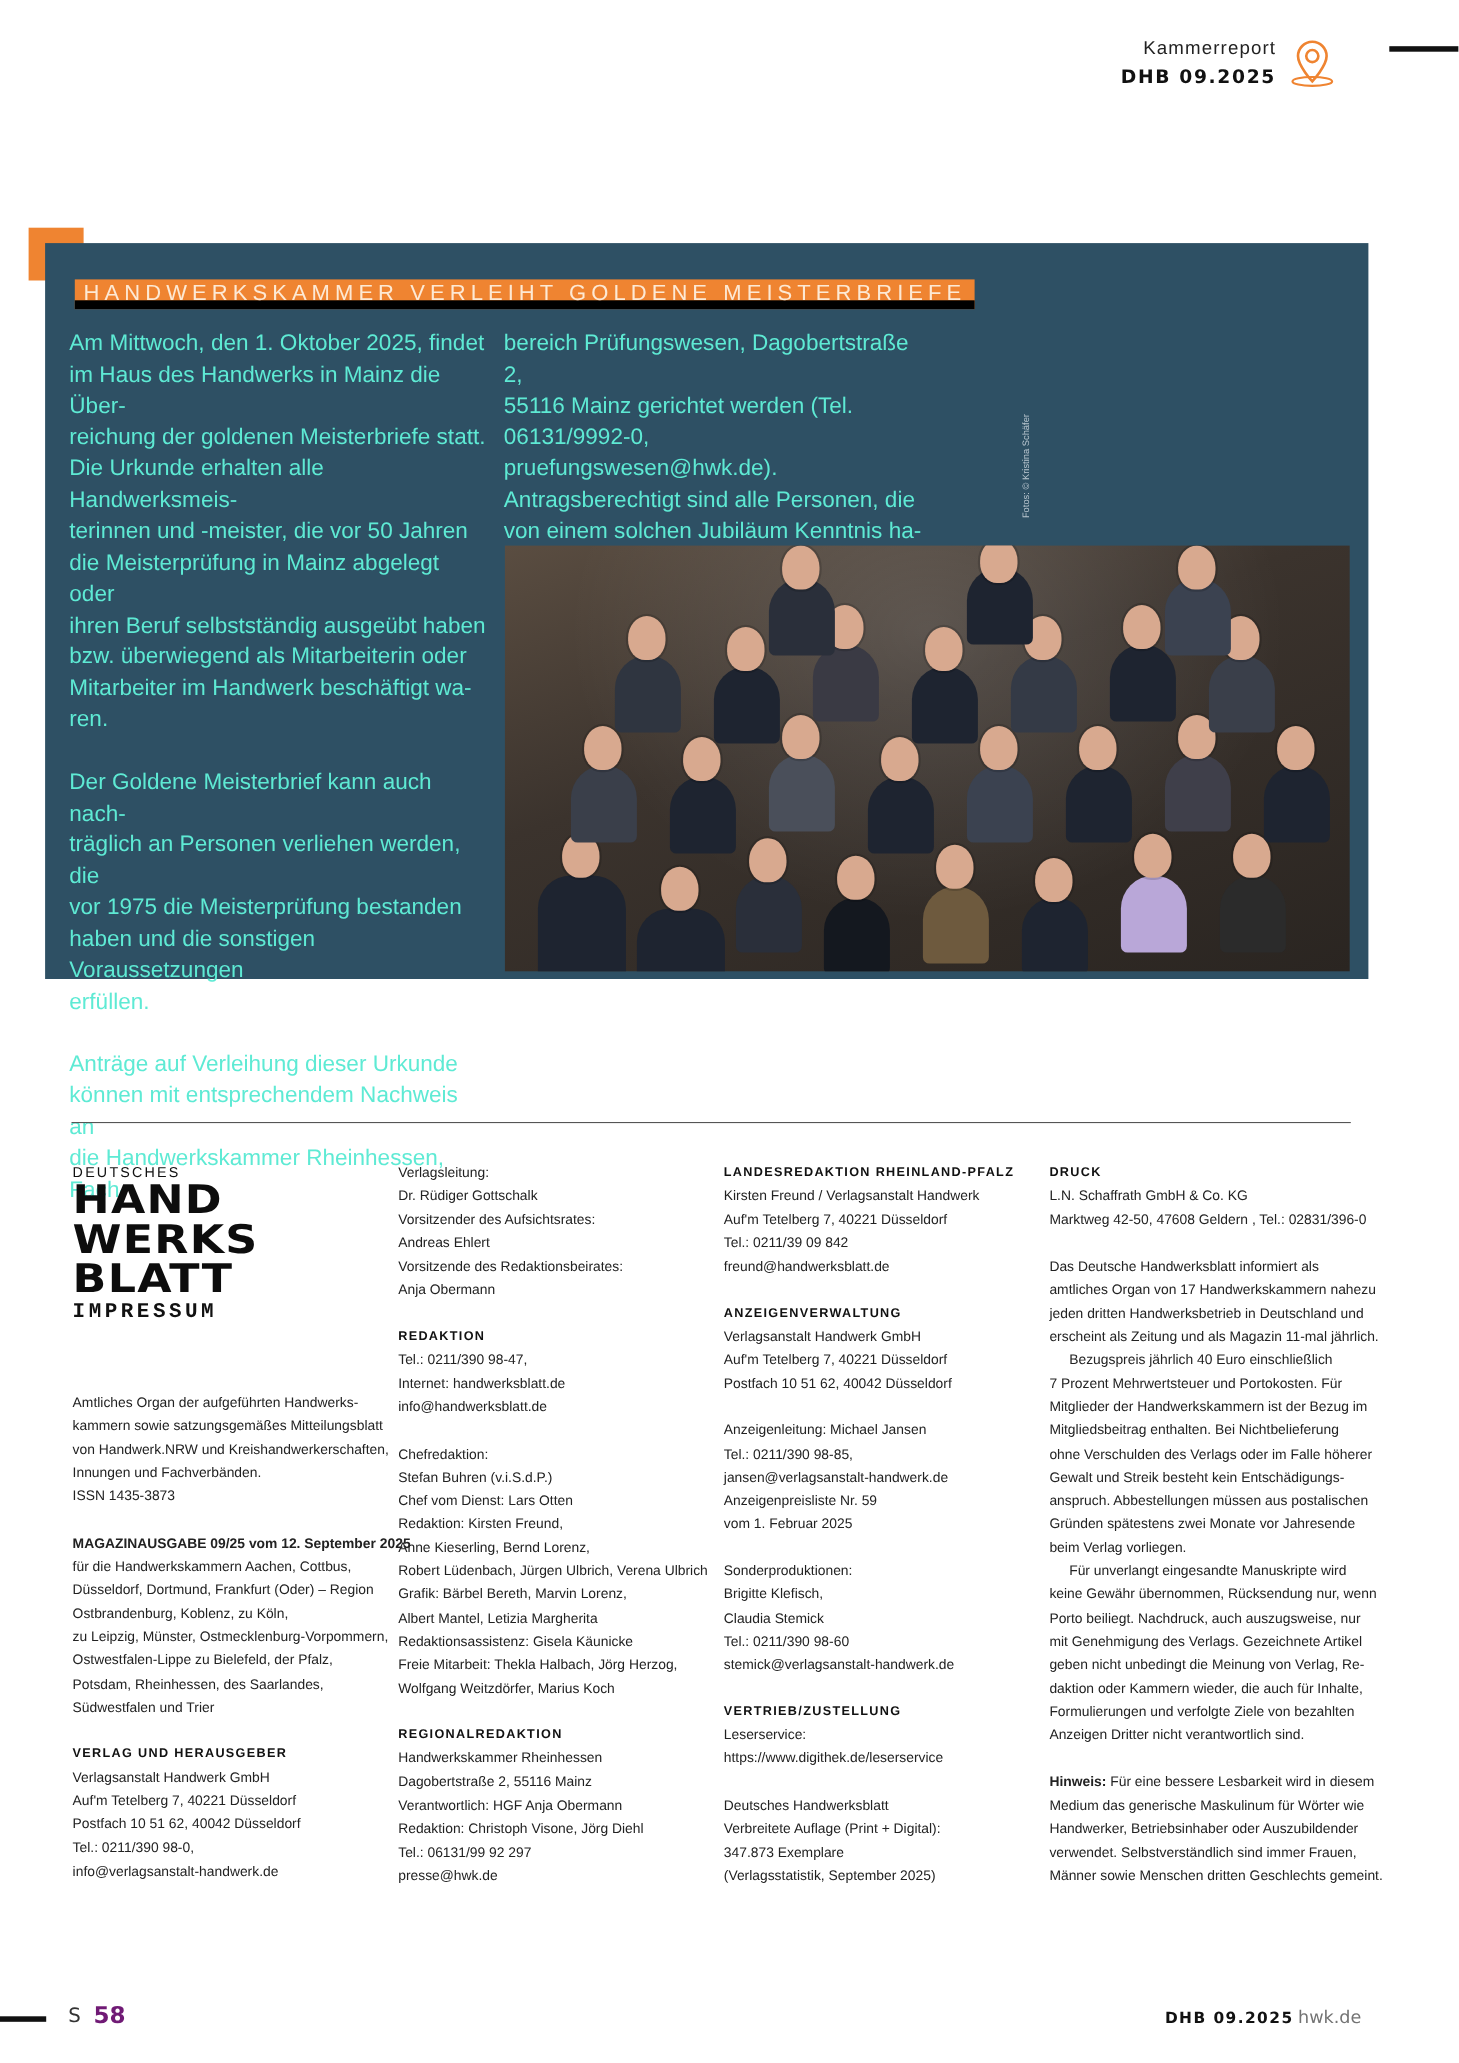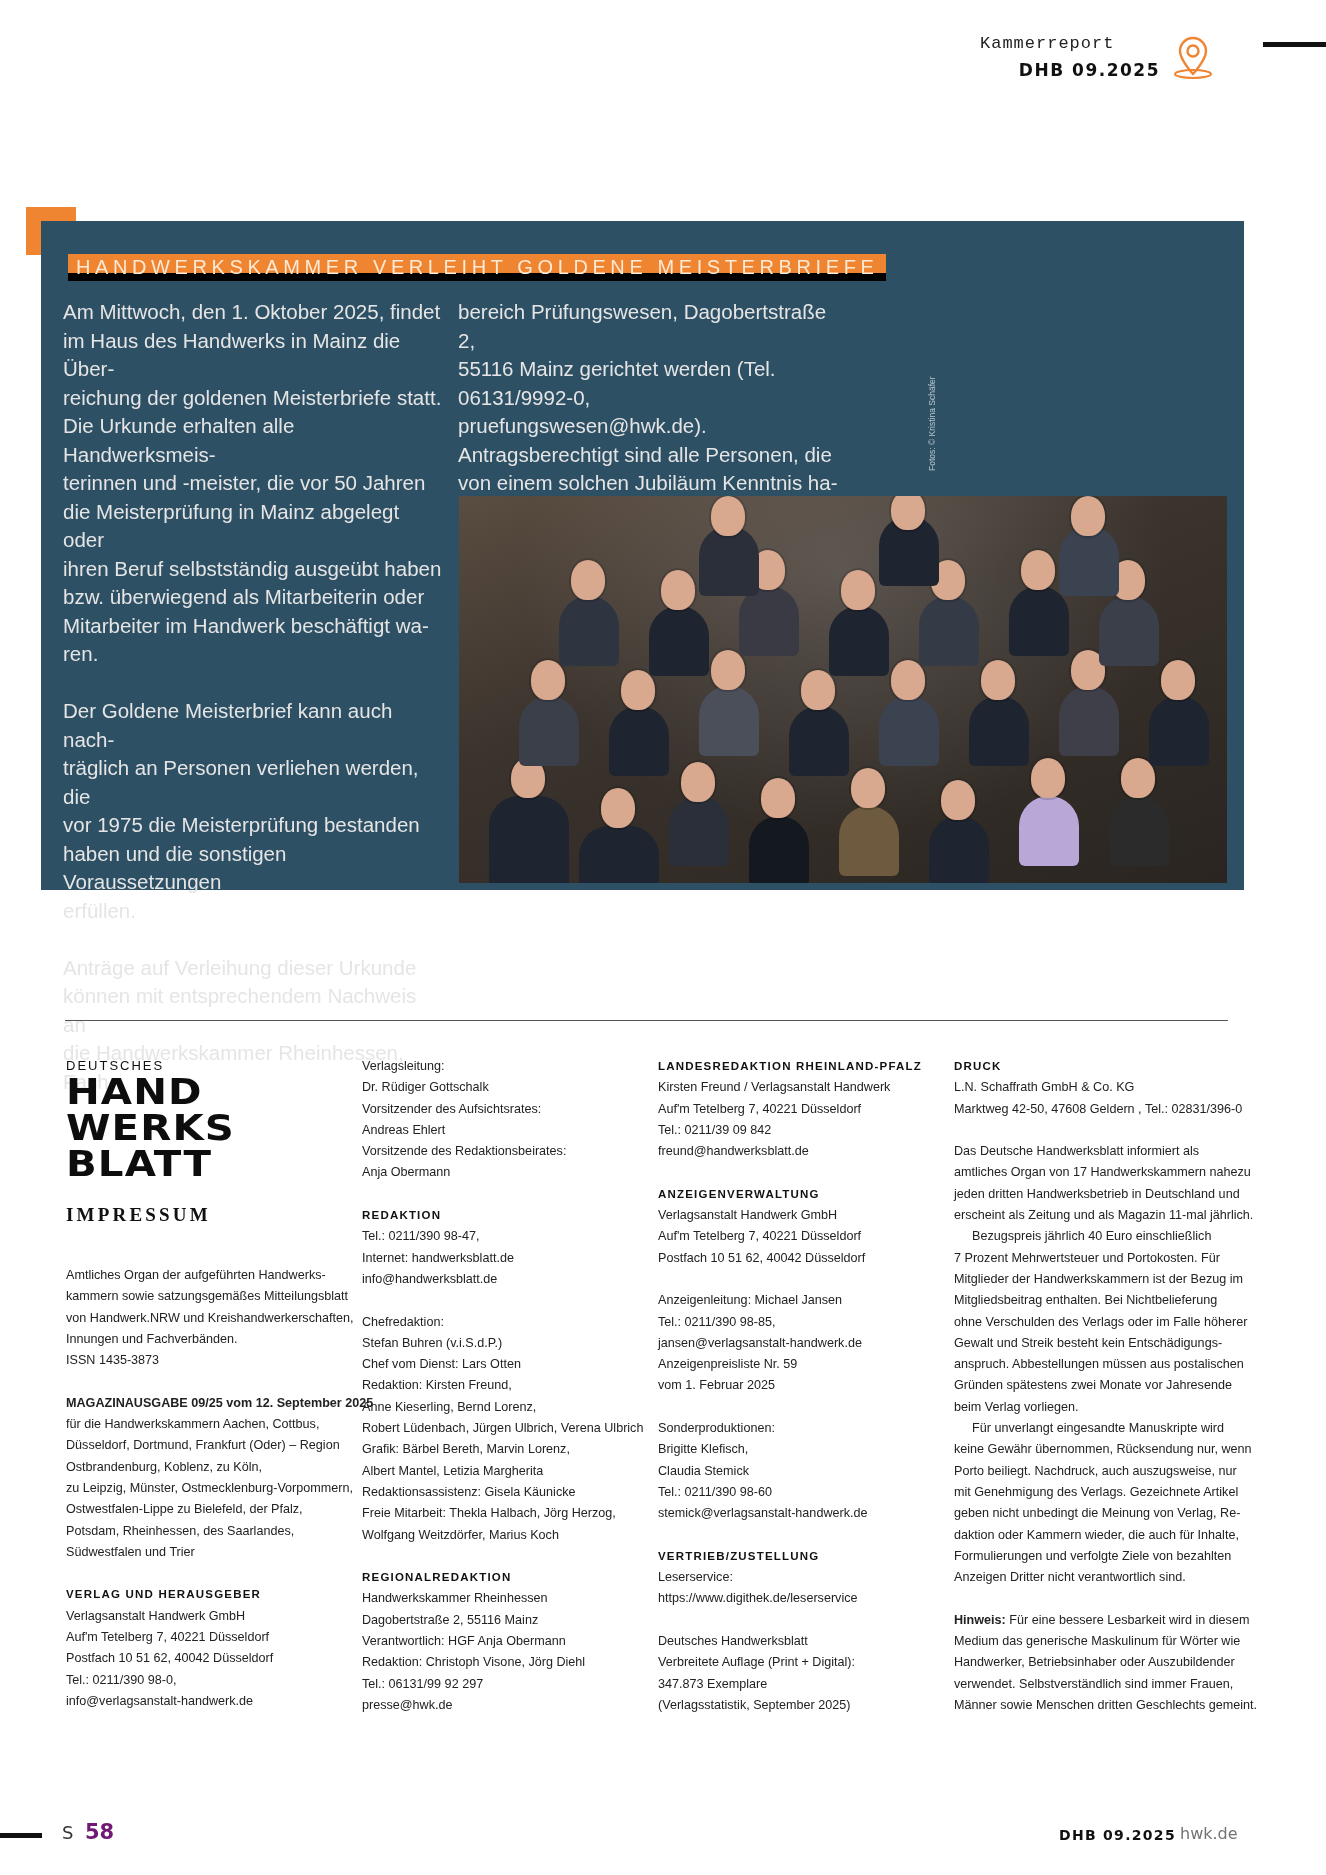--- a/index.html
+++ b/index.html
@@ -1,30 +1,30 @@
 <!DOCTYPE html>
 <html><head>
   <meta charset="utf-8">
   <style>
     * { box-sizing: border-box; margin: 0; padding: 0; }
     html, body { width: 1326px; height: 1875px; background: #ffffff; overflow: hidden; }
     body { position: relative; font-family: "Liberation Sans", sans-serif; color: #1a1a1a; }
 
     
     .hdr-wrap { position: absolute; top: 30px; right: 0; width: 346px; height: 60px; }
-    .hdr-kammer { position: absolute; left: 0; top: 4px; width: 180px; font-family: Liberation Mono, monospace; font-size: 17px; letter-spacing: 1px; color: #222; }
+    .hdr-kammer { position: absolute; left: 0; top: 4px; width: 180px; text-align: right; font-family: Liberation Sans, sans-serif; font-size: 17px; letter-spacing: 1px; color: #222; }
     .hdr-issue { position: absolute; left: 0; top: 30px; width: 180px; text-align: right; font-family: "DejaVu Sans", sans-serif; font-weight: bold; font-size: 17px; letter-spacing: 1.5px; color: #111; }
     .hdr-pin { position: absolute; left: 190px; top: 4px; width: 46px; height: 46px; }
     .hdr-rule { position: absolute; left: 283px; top: 12px; width: 63px; height: 5px; background: #111; }
 
     
     .accent-sq { position: absolute; left: 26px; top: 207px; width: 50px; height: 48px; background: #ef8431; }
     .article { position: absolute; left: 41px; top: 221px; width: 1203px; height: 669px; background: #2e5064; }
     .headline { position: absolute; left: 27px; top: 33px; height: 27px; padding: 0 8px; background: #ef8431; color: #fde9d4; font-family: "Liberation Sans", sans-serif; font-size: 20px; letter-spacing: 4.6px; line-height: 27px; white-space: nowrap; border-bottom: 8px solid #000000; }
-    .col { position: absolute; color: #e5e5e5; font-family: "Liberation Sans Narrow", "Liberation Sans", sans-serif; font-size: 20.5px; line-height: 28.5px; }
+    .col { position: absolute; color: #5eead4; font-family: "Liberation Sans Narrow", "Liberation Sans", sans-serif; font-size: 20.5px; line-height: 28.5px; }
     .col p { margin-bottom: 28.5px; white-space: pre-line; }
     .col1 { left: 22px; top: 77px; width: 380px; }
     .col2 { left: 417px; top: 77px; width: 380px; }
     .photo-small { position: absolute; left: 902px; top: 61px; width: 284px; height: 188px; background: linear-gradient(180deg, #7c6b5b 0%, #a69484 60%, #6e5b4a 100%); overflow: hidden; }
     .screen { position: absolute; left: 14px; top: 10px; width: 256px; height: 140px; background: #f6f7fb; border: 3px solid #2c2c2c; }
     .screen-g { position: absolute; left: 18px; top: 35px; font-family: "DejaVu Serif", serif; font-style: italic; font-size: 30px; color: #e7d77a; }
     .screen-m { position: absolute; left: 22px; top: 70px; font-family: "DejaVu Sans", sans-serif; font-size: 29px; color: #4f69b8; }
     .screen-logo { position: absolute; right: 14px; top: 12px; width: 40px; height: 8px; background: #9aa6c8; }
     .audience { position: absolute; left: 0; bottom: 0; width: 100%; height: 42px; background: radial-gradient(circle at 10% 40%, #e2d6c9 0 12px, transparent 13px), radial-gradient(circle at 25% 35%, #d2c5b6 0 13px, transparent 14px), radial-gradient(circle at 62% 40%, #c8b8a7 0 12px, transparent 13px), radial-gradient(circle at 78% 30%, #bca996 0 13px, transparent 14px), radial-gradient(circle at 94% 45%, #cab9a8 0 12px, transparent 13px), #4a3c31; }
     .credit { position: absolute; left: 886px; top: 250px; width: 14px; height: 0; }
@@ -45,21 +45,21 @@
     .imp-col .head { font-weight: bold; letter-spacing: 1.2px; font-size: 11.5px; color: #111; }
     .imp-col .gap { display: block; height: 21.3px; }
     .imp-col .indent { padding-left: 18px; }
     .imp-c1 { left: 66px; width: 270px; }
     .imp-c2 { left: 362px; width: 280px; }
     .imp-c3 { left: 658px; width: 280px; }
     .imp-c4 { left: 954px; width: 285px; }
 
     .logo-small { display: block; font-family: "Liberation Sans", sans-serif; font-size: 13px; letter-spacing: 2px; color: #111; line-height: 16px; margin-top: 2px; }
     .logo-big { display: block; font-family: "DejaVu Sans", sans-serif; font-weight: bold; font-size: 36px; line-height: 36px; letter-spacing: 1px; color: #0d0d0d; transform: scaleX(1.12); transform-origin: left; }
-    .logo-impressum { display: block; margin-top: 22px; font-family: Liberation Serif, serif; font-weight: bold; font-size: 19px; letter-spacing: 3.2px; color: #111; }
+    .logo-impressum { display: block; font-family: Liberation Mono, monospace; font-weight: bold; font-size: 19px; letter-spacing: 3.2px; color: #111; }
     .imp-c1-text { position: absolute; left: 66px; top: 1265px; width: 290px; font-family: "Liberation Sans Narrow", "Liberation Sans", sans-serif; font-size: 12.6px; line-height: 21.3px; color: #222; }
     .imp-c1-text .line { display: block; white-space: nowrap; }
     .imp-c1-text .head { font-weight: bold; letter-spacing: 1.2px; font-size: 11.5px; color: #111; }
     .imp-c1-text .bold { font-weight: bold; }
     .imp-c1-text .gap { display: block; height: 21.3px; }
     .b { font-weight: bold; }
 
     
     .foot-rule { position: absolute; left: 0; top: 1833px; width: 42px; height: 5px; background: #111; }
     .foot-s { position: absolute; left: 62px; top: 1822px; font-family: "DejaVu Sans", sans-serif; font-size: 18px; color: #333; }

